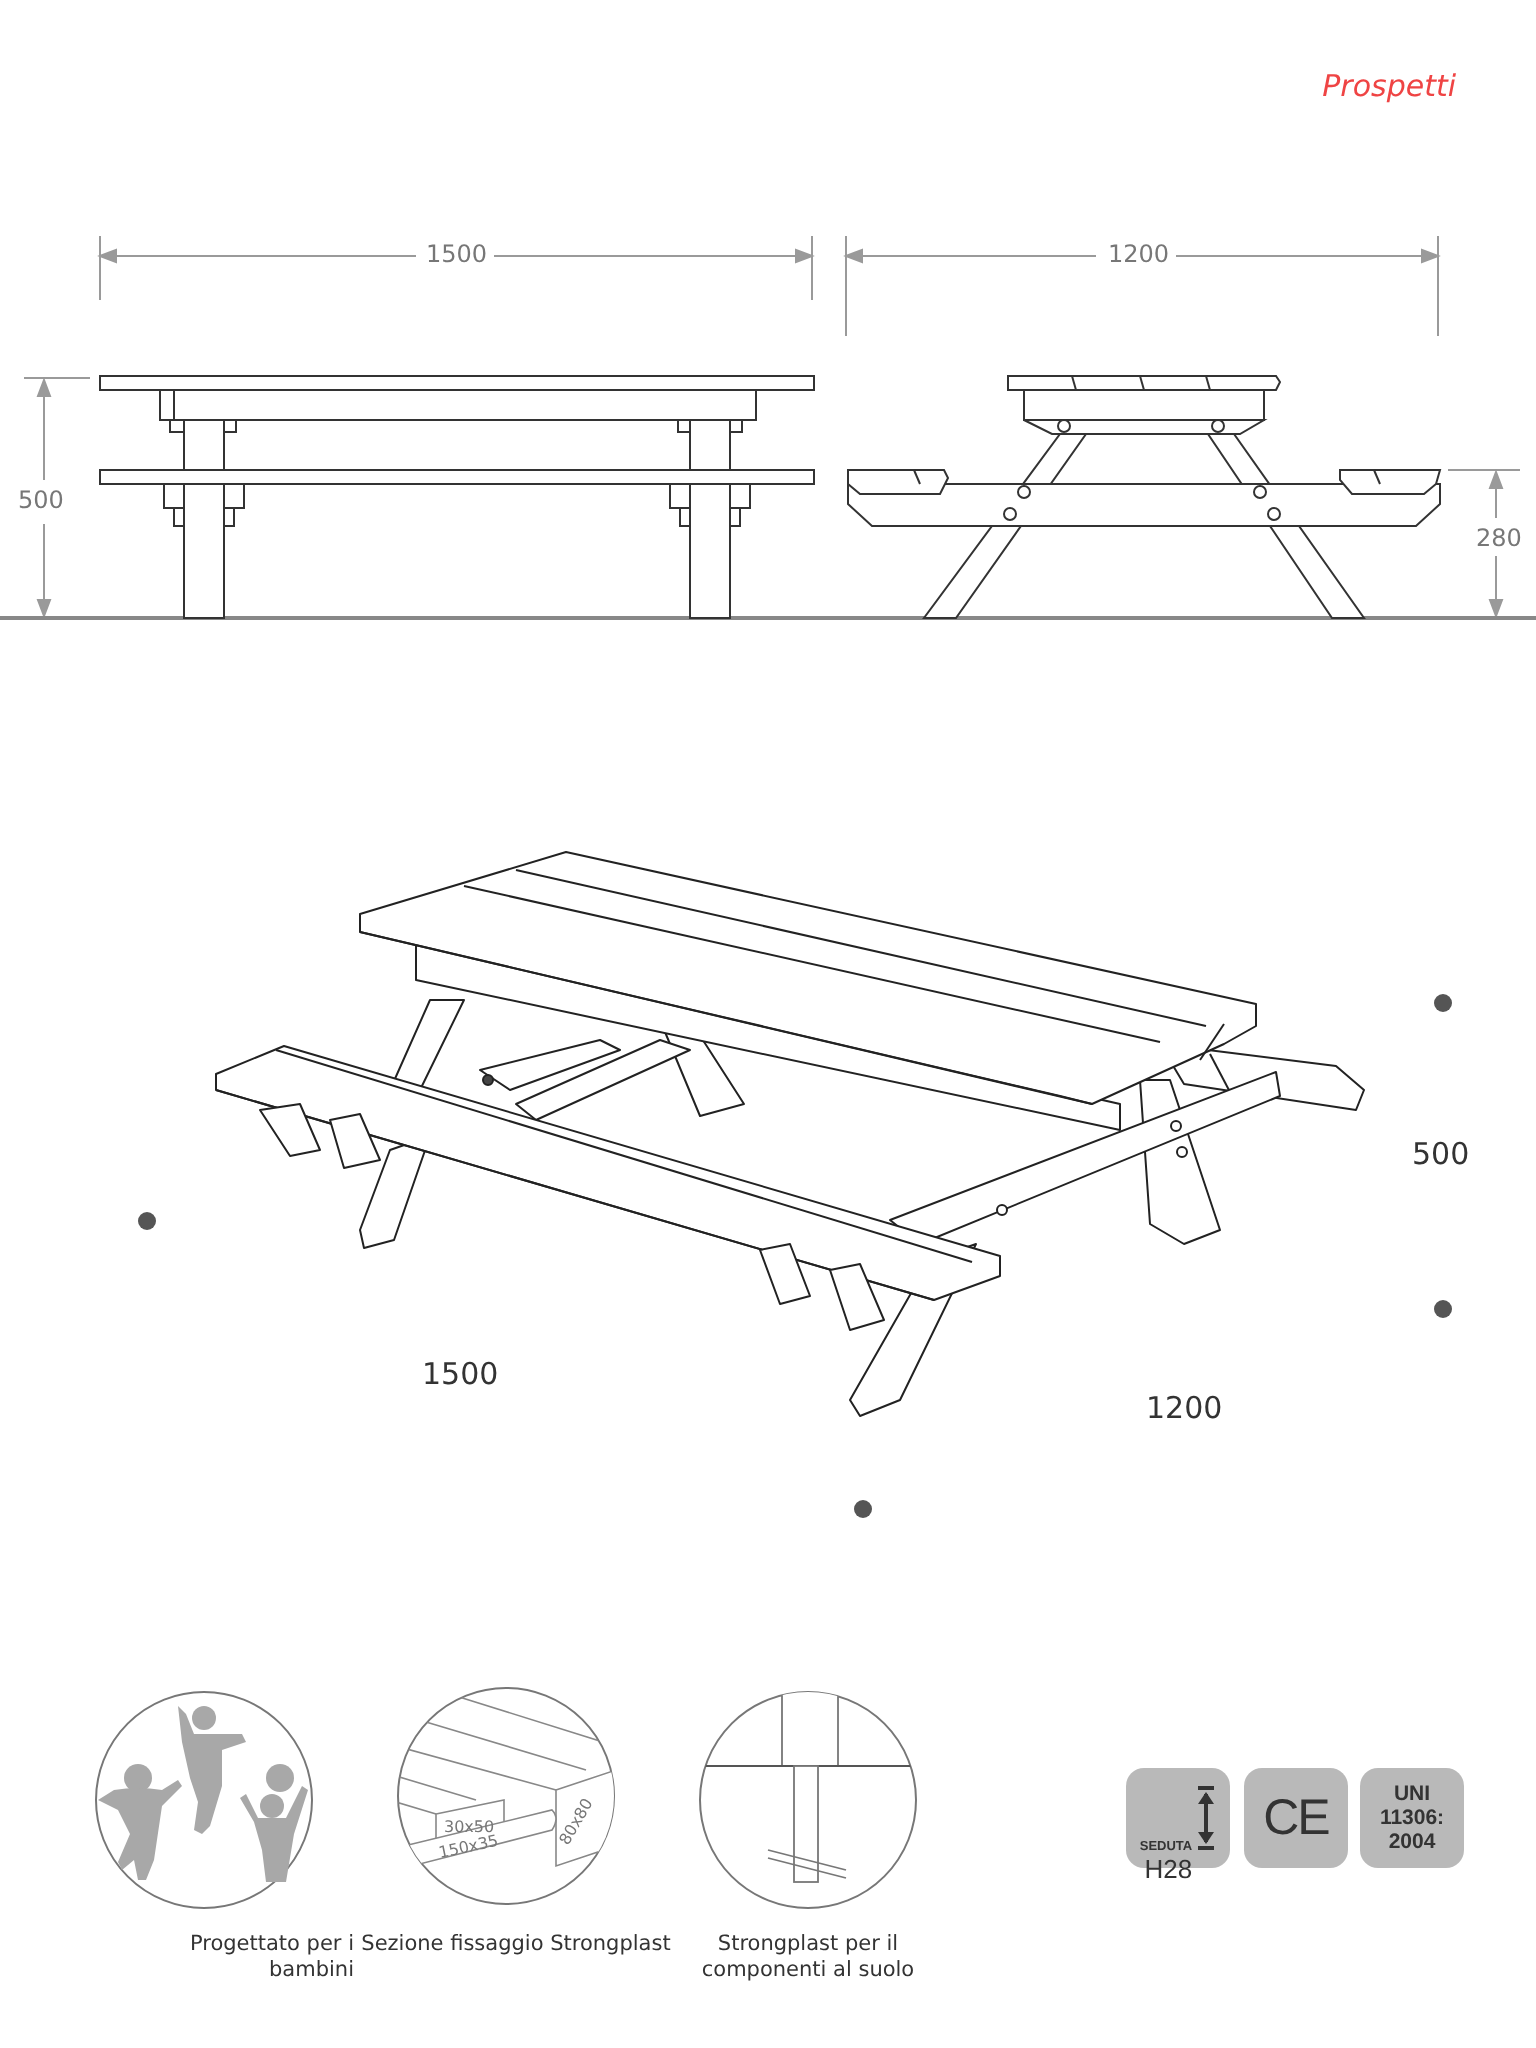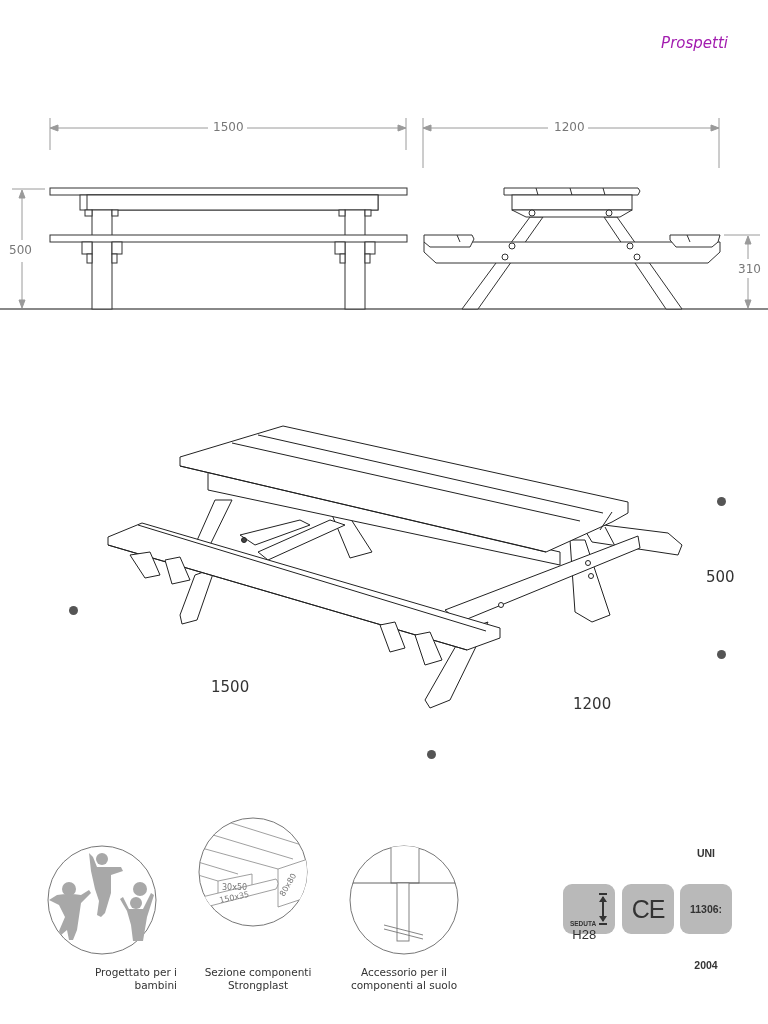--- a/index.html
+++ b/index.html
@@ -1,19 +1,19 @@
 <!DOCTYPE html>
 <html><head>
 <meta charset="utf-8">
 <style>
   html, body { margin: 0; padding: 0; background: #ffffff; }
   body { width: 768px; height: 1024px; position: relative; overflow: hidden;
          font-family: "DejaVu Sans", sans-serif; color: #444; }
   .abs { position: absolute; }
-  .title { right: 40px; top: 34px; font-style: italic; font-size: 15px; color: #a21caf; }
+  .title { right: 40px; top: 34px; font-style: italic; font-size: 15px; color: #ef4444; }
   svg { position: absolute; left: 0; top: 0; }
   .dimtxt { font-size: 12px; color: #777; background: #fff; padding: 0 3px; }
   .isotxt { font-size: 15px; color: #333; }
   .cap { font-size: 10.5px; color: #333; text-align: center; width: 150px; line-height: 13px; }
   .badge { width: 52px; height: 50px; background: #b9b9b9; border-radius: 9px;
            display: flex; align-items: center; justify-content: center; flex-direction: column;
            font-family: "Liberation Sans", sans-serif; color: #333; font-weight: bold; }
   .dot { width: 9px; height: 9px; border-radius: 50%; background: #555; }
 </style>
 </head>
@@ -97,21 +97,21 @@
     <path d="M424,235 H472 L474,239 L470,247 H430 L424,242 Z"></path>
     <line x1="457" y1="235" x2="460" y2="242"></line>
     <path d="M670,235 H720 L718,242 L712,247 H676 L670,240 Z"></path>
     <line x1="687" y1="235" x2="690" y2="242"></line>
   </g>
 </svg>
 
 <div class="abs dimtxt" style="left:210px; top:120px;">1500</div>
 <div class="abs dimtxt" style="left:6px; top:243px;">500</div>
 <div class="abs dimtxt" style="left:551px; top:120px;">1200</div>
-<div class="abs dimtxt" style="left:735px; top:262px;">310</div>
+<div class="abs dimtxt" style="left:735px; top:262px;">280</div>
 
 <svg width="768" height="800" style="top:0">
   <g stroke="#222" stroke-width="1" fill="#fff" stroke-linejoin="round">
 
     <polygon points="215,500 232,500 210,545 195,545"></polygon>
     <polygon points="330,510 345,510 372,552 350,558"></polygon>
     <polygon points="570,540 585,540 610,615 592,622 575,612"></polygon>
 
     <polygon points="240,535 300,520 310,525 255,545"></polygon>
     <polygon points="258,552 330,520 345,525 268,560"></polygon>
@@ -164,21 +164,21 @@
       <circle cx="22" cy="44" r="7"></circle>
       <path d="M10,50 Q22,48 34,50 L42,45 L44,48 L34,58 L30,85 L26,95 L22,95 L20,85 L14,90 L12,86 L18,72 L12,60 L2,55 Z"></path>
       <circle cx="55" cy="14" r="6"></circle>
       <path d="M46,12 L50,22 L62,22 L74,22 L76,26 L64,30 L64,48 L58,68 L54,72 L50,70 L52,56 L48,44 L44,26 L42,8 Z"></path>
       <circle cx="93" cy="44" r="7"></circle>
       <circle cx="89" cy="58" r="6"></circle>
       <path d="M76,52 L82,64 L96,64 L104,48 L107,50 L100,72 L96,96 L86,96 L84,80 L80,66 L73,54 Z"></path>
     </g>
   </svg>
 </div>
-<div class="abs" style="left:198px; top:817px; width:110px; height:110px;">
+<div class="abs" style="left:198px; top:843px; width:110px; height:110px;">
   <svg width="110" height="110" style="position:static">
     <defs>
         <clipPath id="c2">
           <circle cx="55" cy="55" r="54"></circle>
         </clipPath>
       </defs>
     <circle cx="55" cy="55" r="54" fill="#fff" stroke="#777" stroke-width="1"></circle>
     <g clip-path="url(#c2)" stroke="#888" stroke-width="0.8" fill="none">
       <line x1="30" y1="5" x2="110" y2="30"></line>
         <line x1="15" y1="18" x2="95" y2="42"></line>
@@ -210,40 +210,40 @@
       <line x1="35" y1="84" x2="74" y2="94"></line>
     </g>
   </svg>
 </div>
 
 <div class="abs cap" style="left:27px; top:966px;text-align:right;">
   <div>Progettato per i</div>
   <div>bambini</div>
 </div>
 <div class="abs cap" style="left:178px; top:966px; width:160px;">
-  <div>Sezione componenti Strongplast</div>
+  <div>Sezione fissaggio Strongplast</div>
 </div>
 <div class="abs cap" style="left:329px; top:966px;">
-  <div>Accessorio per il</div>
+  <div>Strongplast per il</div>
   <div>componenti al suolo</div>
 </div>
 
 <div class="abs badge" style="left:563px; top:884px; flex-direction:row;">
   <div style="display:flex; flex-direction:column; align-items:flex-end;margin-top:44px;">
     <span style="font-size:6.5px;">SEDUTA</span>
     <span style="font-size:13px; font-weight:normal;">H28</span>
   </div>
   <svg width="10" height="32" style="position:static; margin-left:2px;">
     <line x1="1" y1="1" x2="9" y2="1" stroke="#333" stroke-width="2"></line>
     <line x1="1" y1="31" x2="9" y2="31" stroke="#333" stroke-width="2"></line>
     <line x1="5" y1="4" x2="5" y2="28" stroke="#333" stroke-width="2"></line>
     <polygon points="5,3 1,9 9,9" fill="#333"></polygon>
       <polygon points="5,29 1,23 9,23" fill="#333"></polygon>
   </svg>
 </div>
 <div class="abs badge" style="left:622px; top:884px;">
   <span style="font-size:25px; letter-spacing:-1px; font-weight:normal;">CE</span>
 </div>
-<div class="abs badge" style="left:680px; top:884px; font-size:10.5px; line-height:12px;gap:44px;">
+<div class="abs badge" style="left:680px; top:884px; font-size:10.5px; line-height:12px;">
   <span>UNI</span>
   <span>11306:</span>
   <span>2004</span>
 </div>
 
 </body></html>

